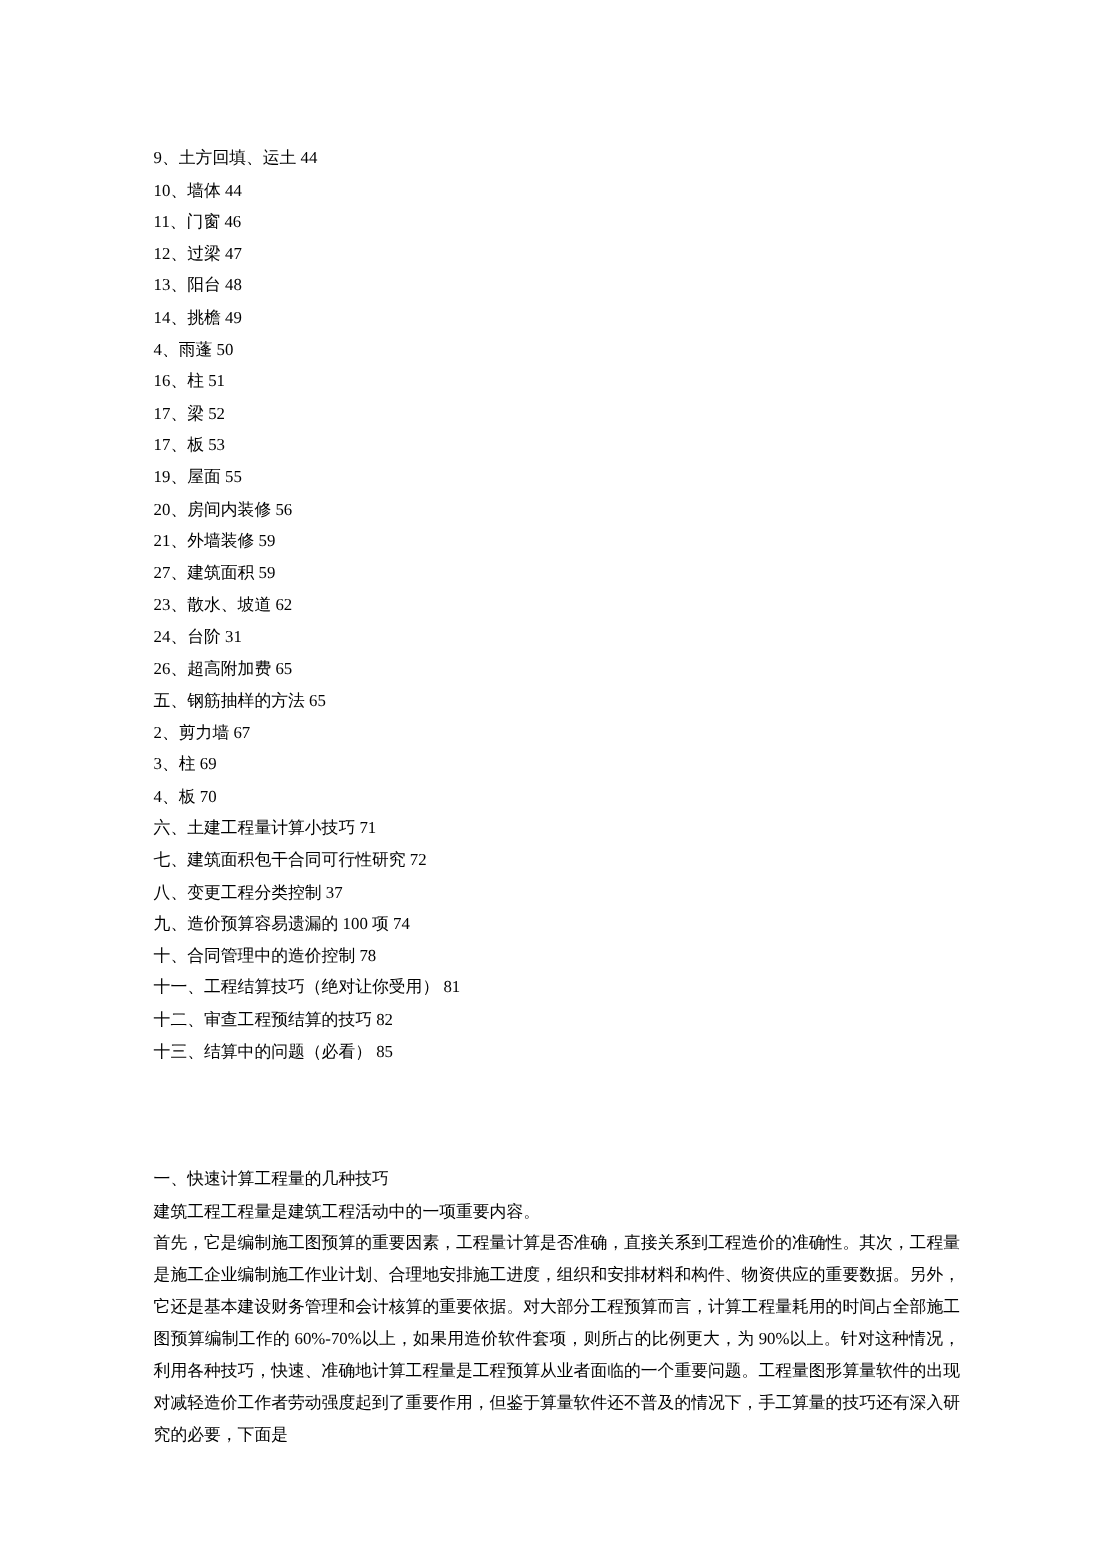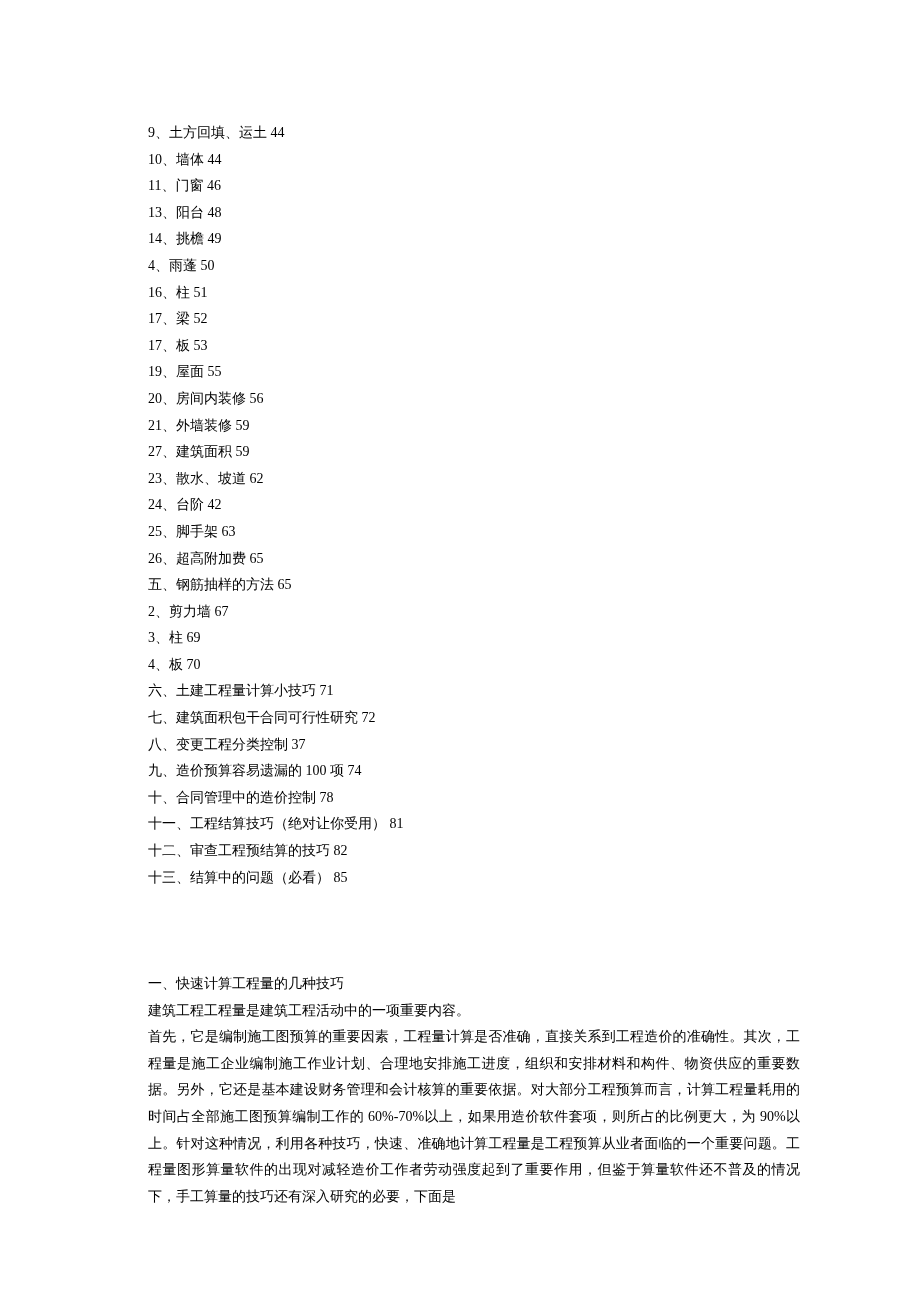--- a/index.html
+++ b/index.html
@@ -13,48 +13,47 @@
   }
   .page {
     width: 920px;
     min-height: 1302px;
     padding: 120px 120px 120px 128px;
     box-sizing: border-box;
   }
   .line {
     white-space: pre-wrap;
     text-align: justify;
-    margin-left: 20px;
   }
   .blank {
     height: 1.9em;
   }
 </style>
 </head>
 <body>
 
 <div class="page">
 
   <div>
     <div class="line">9、土方回填、运土 44</div>
     <div class="line">10、墙体 44</div>
     <div class="line">11、门窗 46</div>
+    <div class="line">12、过梁 47</div>
     <div class="line">13、阳台 48</div>
     <div class="line">14、挑檐 49</div>
     <div class="line">4、雨蓬 50</div>
     <div class="line">16、柱 51</div>
     <div class="line">17、梁 52</div>
     <div class="line">17、板 53</div>
     <div class="line">19、屋面 55</div>
     <div class="line">20、房间内装修 56</div>
     <div class="line">21、外墙装修 59</div>
     <div class="line">27、建筑面积 59</div>
     <div class="line">23、散水、坡道 62</div>
-    <div class="line">24、台阶 42</div>
-    <div class="line">25、脚手架 63</div>
+    <div class="line">24、台阶 31</div>
     <div class="line">26、超高附加费 65</div>
     <div class="line">五、钢筋抽样的方法 65</div>
     <div class="line">2、剪力墙 67</div>
     <div class="line">3、柱 69</div>
     <div class="line">4、板 70</div>
     <div class="line">六、土建工程量计算小技巧 71</div>
     <div class="line">七、建筑面积包干合同可行性研究 72</div>
     <div class="line">八、变更工程分类控制 37</div>
     <div class="line">九、造价预算容易遗漏的 100 项 74</div>
     <div class="line">十、合同管理中的造价控制 78</div>

